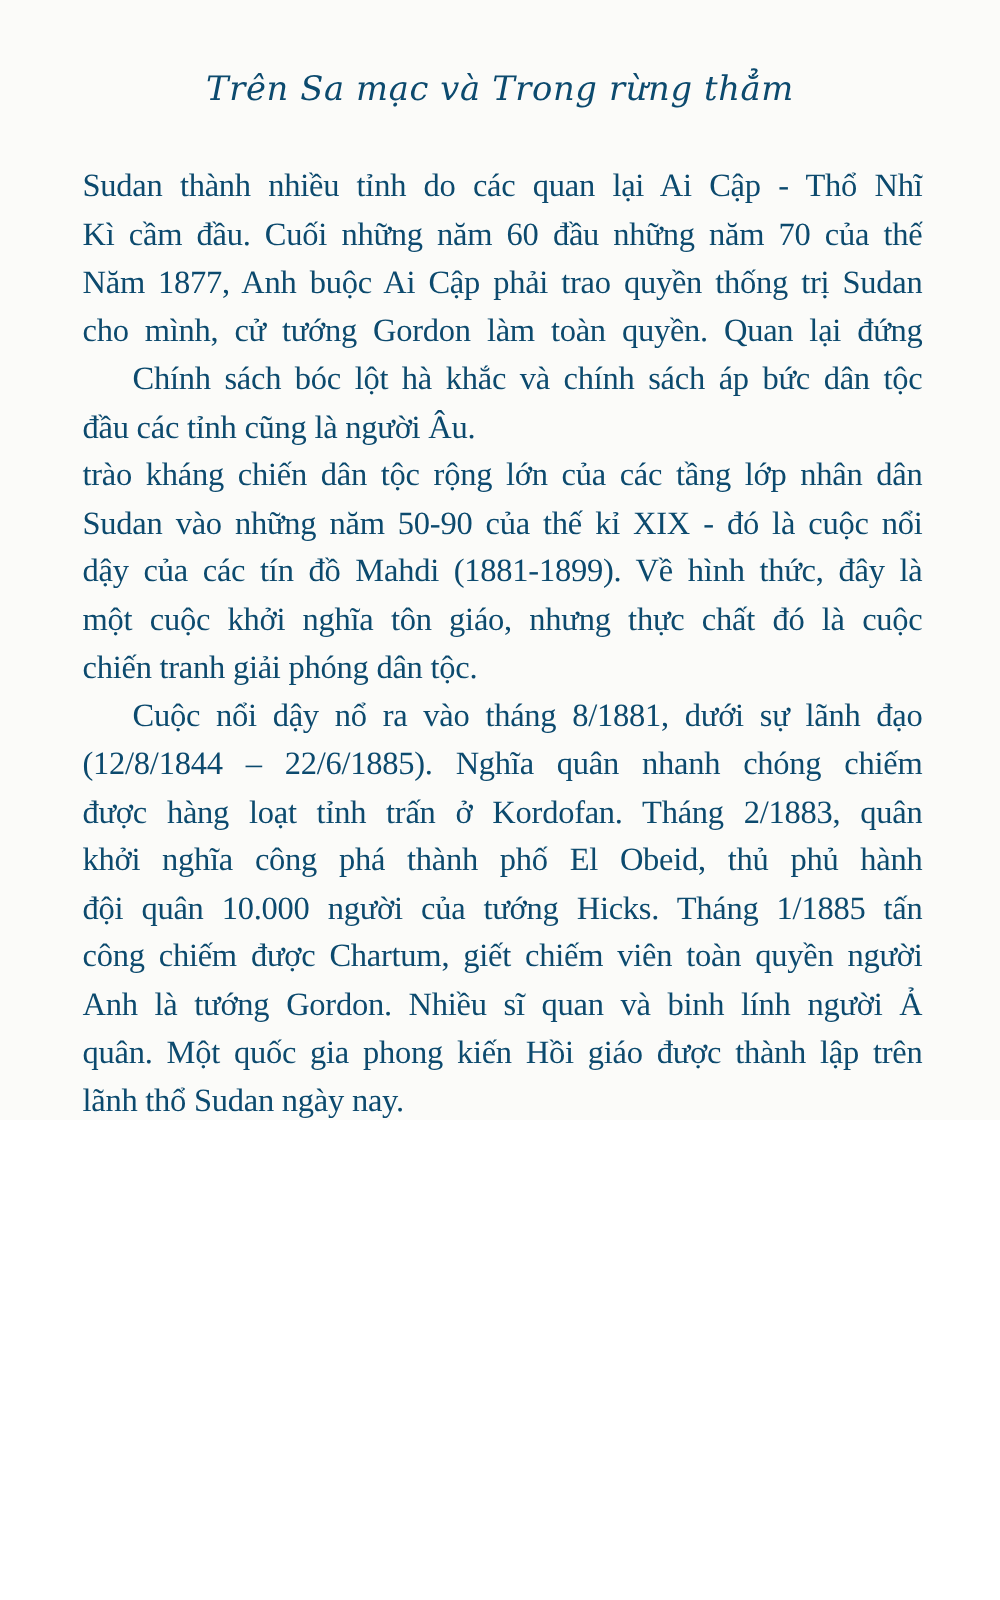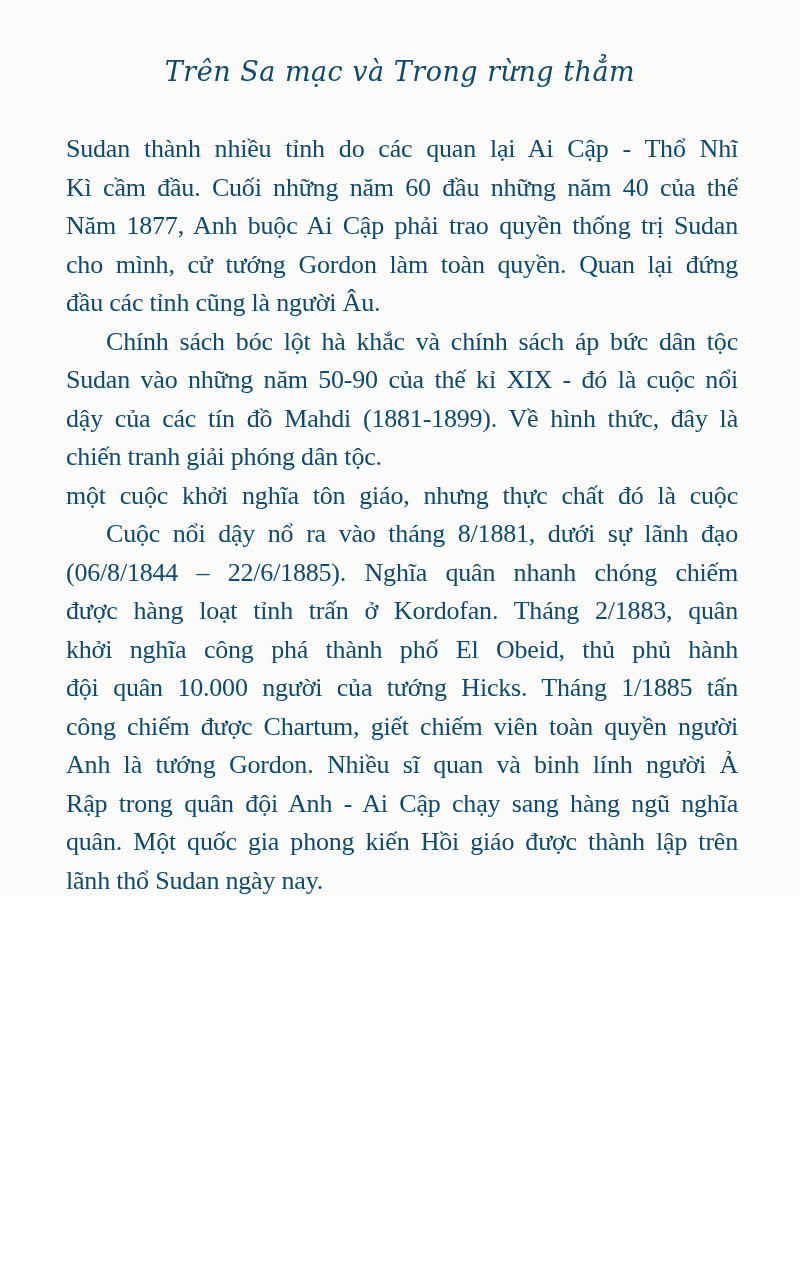--- a/index.html
+++ b/index.html
@@ -50,35 +50,35 @@
   }
 </style>
 </head>
 <body>
 
 <div class="page">
   <div class="running-header">Trên Sa mạc và Trong rừng thẳm</div>
 
   <div class="body-text">
       <div class="line">Sudan thành nhiều tỉnh do các quan lại Ai Cập - Thổ Nhĩ</div>
-      <div class="line">Kì cầm đầu. Cuối những năm 60 đầu những năm 40 của thế</div>
+      <div class="line">Kì cầm đầu. Cuối những năm 60 đầu những năm 70 của thế</div>
       <div class="line">Năm 1877, Anh buộc Ai Cập phải trao quyền thống trị Sudan</div>
       <div class="line">cho mình, cử tướng Gordon làm toàn quyền. Quan lại đứng</div>
+      <div class="line indent">Chính sách bóc lột hà khắc và chính sách áp bức dân tộc</div>
       <div class="line final">đầu các tỉnh cũng là người Âu.</div>
-      <div class="line indent">Chính sách bóc lột hà khắc và chính sách áp bức dân tộc</div>
+      <div class="line">trào kháng chiến dân tộc rộng lớn của các tầng lớp nhân dân</div>
       <div class="line">Sudan vào những năm 50-90 của thế kỉ XIX - đó là cuộc nổi</div>
       <div class="line">dậy của các tín đồ Mahdi (1881-1899). Về hình thức, đây là</div>
+      <div class="line">một cuộc khởi nghĩa tôn giáo, nhưng thực chất đó là cuộc</div>
       <div class="line final">chiến tranh giải phóng dân tộc.</div>
-      <div class="line">một cuộc khởi nghĩa tôn giáo, nhưng thực chất đó là cuộc</div>
       <div class="line indent">Cuộc nổi dậy nổ ra vào tháng 8/1881, dưới sự lãnh đạo</div>
-      <div class="line">(06/8/1844 – 22/6/1885). Nghĩa quân nhanh chóng chiếm</div>
+      <div class="line">(12/8/1844 – 22/6/1885). Nghĩa quân nhanh chóng chiếm</div>
       <div class="line">được hàng loạt tỉnh trấn ở Kordofan. Tháng 2/1883, quân</div>
       <div class="line">khởi nghĩa công phá thành phố El Obeid, thủ phủ hành</div>
       <div class="line">đội quân 10.000 người của tướng Hicks. Tháng 1/1885 tấn</div>
       <div class="line">công chiếm được Chartum, giết chiếm viên toàn quyền người</div>
       <div class="line">Anh là tướng Gordon. Nhiều sĩ quan và binh lính người Ả</div>
-      <div class="line">Rập trong quân đội Anh - Ai Cập chạy sang hàng ngũ nghĩa</div>
       <div class="line">quân. Một quốc gia phong kiến Hồi giáo được thành lập trên</div>
       <div class="line final">lãnh thổ Sudan ngày nay.</div>
     </div>
 
   <div class="page-number">11</div>
 </div>
 
 </body></html>

